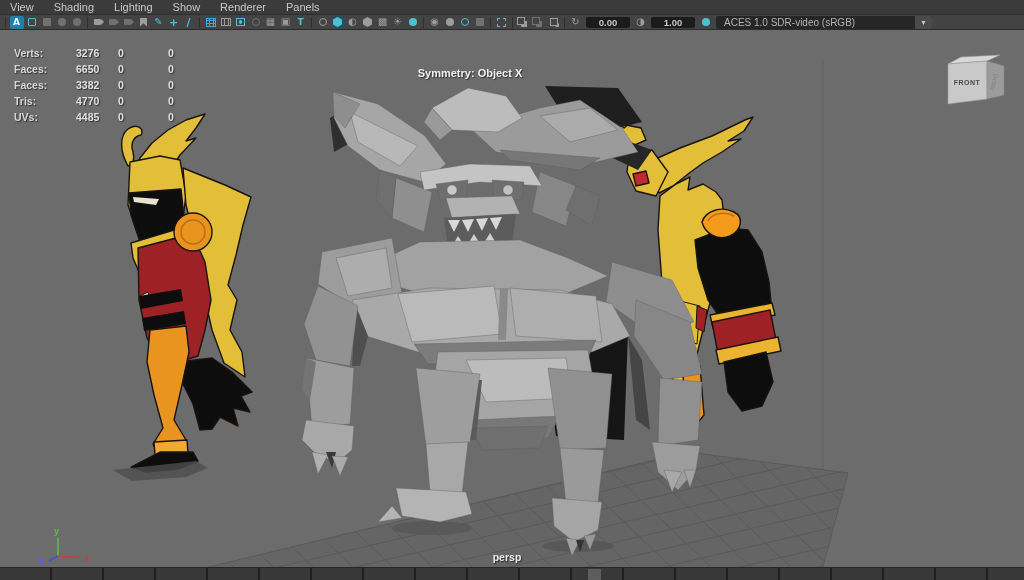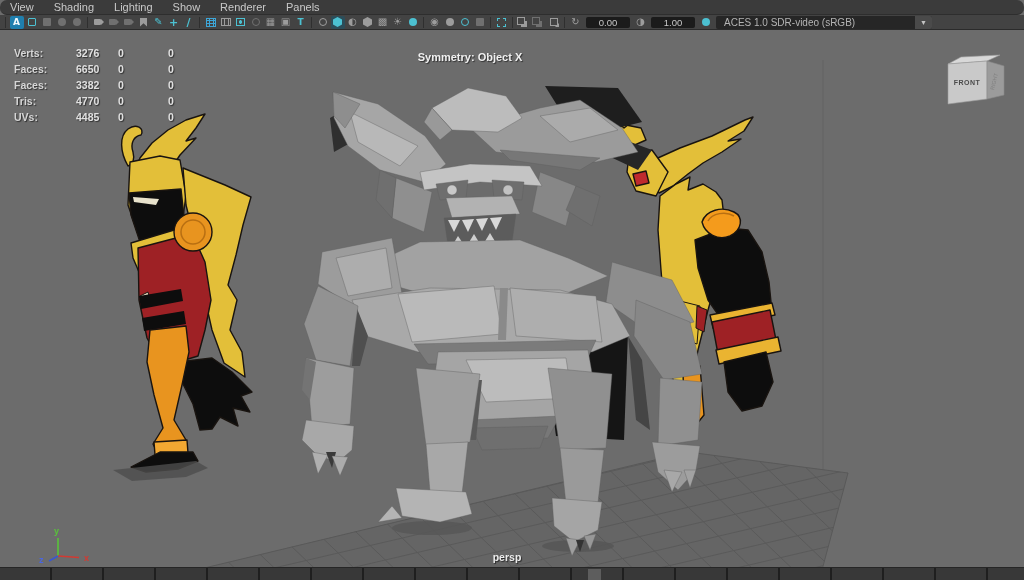--- a/index.html
+++ b/index.html
@@ -1,20 +1,20 @@
 <!DOCTYPE html>
 <html><head>
 <meta charset="utf-8">
 <style>
   html,body{margin:0;padding:0;background:#222;}
   .app{position:relative;width:1024px;height:580px;overflow:hidden;background:#6c6c6c;
        font-family:"Liberation Sans",sans-serif;-webkit-font-smoothing:antialiased;}
   
   .menubar{position:absolute;left:0;top:0;width:1024px;height:14px;background:#3b3b3b;
-           display:flex;align-items:center;border-bottom:1px solid #2e2e2e;z-index:30;border-radius:7px;}
+           display:flex;align-items:center;border-bottom:1px solid #2e2e2e;z-index:30;}
   .menu-item{font-size:11px;line-height:13px;color:#c9c9c9;padding:0 10px;cursor:default;}
   
   .toolbar{position:absolute;left:0;top:15px;width:1024px;height:15px;background:#434343;
            display:flex;align-items:center;border-bottom:1px solid #2b2b2b;z-index:30;padding-left:2px;box-sizing:border-box;}
   .tsep{width:1px;height:11px;background:#2f2f2f;margin:0 3px;flex:none;}
   .icn{position:relative;width:14px;height:13px;display:inline-flex;align-items:center;justify-content:center;
        font:bold 9px/1 "DejaVu Sans",sans-serif;color:#9c9c9c;border-radius:2px;flex:none;margin:0 0.5px;}
   .g10{font-size:10px;font-weight:normal;}
   .g11{font-size:11px;}
   .teal{color:#4cc1d2;} .blue{color:#3da7d9;} .dim{color:#707070;}
@@ -34,34 +34,34 @@
      background-image:linear-gradient(90deg,transparent 0 2px,currentColor 2px 3px,transparent 3px 6px,currentColor 6px 7px,transparent 7px);}
   .s-dotbox::before{content:"";width:9px;height:8px;border:1px solid currentColor;box-sizing:border-box;
      background:radial-gradient(circle at 50% 50%,currentColor 0 1.5px,transparent 2px);}
   .s-cube::before{content:"";width:9px;height:10px;background:currentColor;
      clip-path:polygon(50% 0,100% 25%,100% 75%,50% 100%,0 75%,0 25%);}
   .s-dashbox::before{content:"";width:9px;height:9px;border:1px dashed currentColor;box-sizing:border-box;}
   .s-layers::before{content:"";width:6px;height:6px;border:1.5px solid currentColor;box-shadow:3px 3px 0 -1px currentColor;margin:-3px 3px 0 -3px;}
   .s-boxarrow::before{content:"";width:8px;height:8px;border:1.5px solid currentColor;box-sizing:border-box;}
   .s-boxarrow::after{content:"";position:absolute;right:2px;bottom:2px;border-left:4px solid transparent;border-bottom:4px solid currentColor;}
   .tfield{width:44px;height:11px;background:#1b1b1b;color:#c8c8c8;font-size:9.5px;line-height:11px;
-          text-align:center;border-radius:2px;margin:0 3px;flex:none;}
+          text-align:center;border-radius:2px;margin:0 3px;flex:none;font-weight:bold;}
   .dd{display:flex;align-items:center;height:13px;background:#262626;border-radius:2px;margin-left:3px;flex:none;gap:48px;}
   .dd-text{font-size:10px;color:#b4b4b4;padding:0 8px;width:135px;white-space:nowrap;overflow:hidden;}
   .dd-arrow{width:17px;height:13px;background:#4a4a4a;color:#c4c4c4;font-size:7px;display:flex;
             align-items:center;justify-content:center;border-radius:0 2px 2px 0;}
   
   .viewport{position:absolute;left:0;top:31px;width:1024px;height:536px;}
   .viewport svg{position:absolute;left:0;top:0;}
   #grid-lines line{stroke:#5a5a5a;stroke-width:1;}
   .hud-stats{position:absolute;left:14px;top:16px;z-index:10;}
   .hud-row{display:grid;grid-template-columns:62px 42px 50px 50px;height:16px;
            font-size:10.5px;font-weight:bold;color:#d6d6d6;text-shadow:1px 1px 1px rgba(0,0,0,.55);}
   .hud-row .hv,.hud-row .hc{color:#e0e0e0;}
-  .hud-sym{position:absolute;left:470px;top:20px;transform:translateX(-50%);font-size:11px;font-weight:bold;
+  .hud-sym{position:absolute;left:470px;top:36px;transform:translateX(-50%);font-size:11px;font-weight:bold;
            color:#f0f0f0;text-shadow:1px 1px 1px rgba(0,0,0,.55);z-index:10;white-space:nowrap;}
   .hud-cam{position:absolute;left:507px;top:520px;transform:translateX(-50%);font-size:10.5px;font-weight:bold;
            color:#ececec;text-shadow:1px 1px 1px rgba(0,0,0,.6);z-index:10;}
   
   .timeline{position:absolute;left:0;top:567px;width:1024px;height:13px;background:#383838;border-top:1px solid #262626;
      background-image:repeating-linear-gradient(90deg,transparent 0 50px,#1f1f1f 50px 52px);box-sizing:border-box;z-index:30;}
   .tl-current{position:absolute;left:588px;top:1px;width:13px;height:11px;background:#5d5d5d;}
 </style>
 </head>
 <body>

